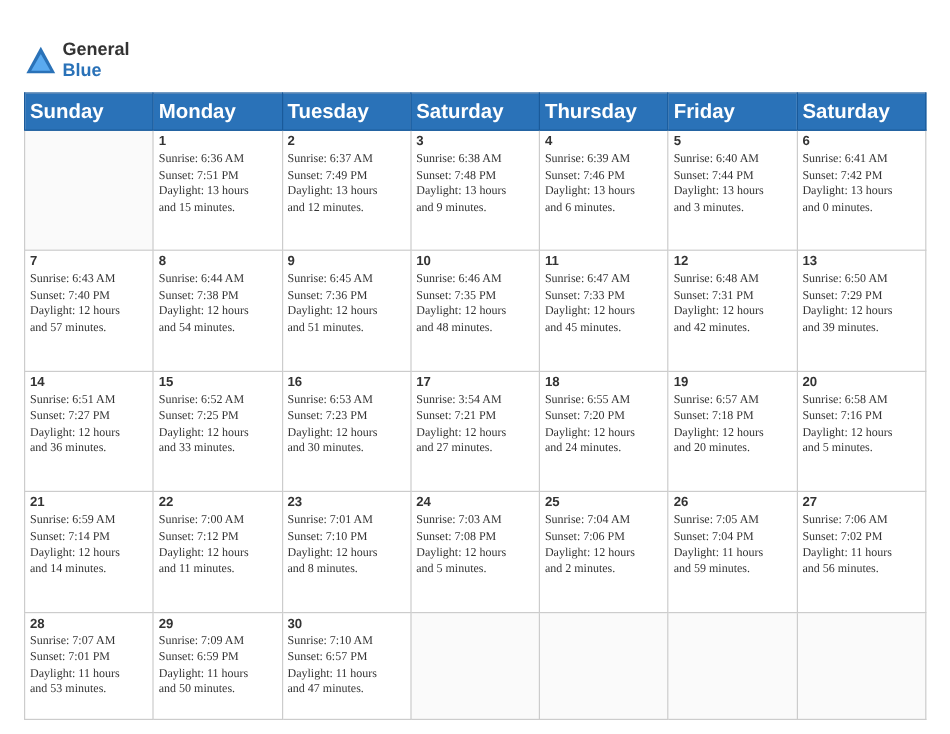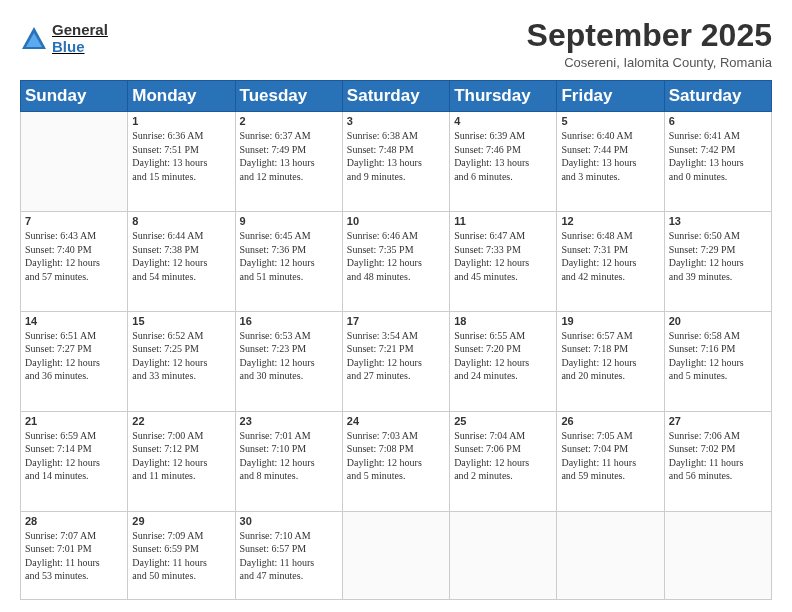--- a/index.html
+++ b/index.html
@@ -19,22 +19,21 @@
     }
     .header {
       display: flex;
       justify-content: space-between;
       align-items: flex-start;
       margin-bottom: 10px;
     }
     .logo {
       display: flex;
       align-items: center;
-      margin-top: 4px;
-      text-decoration: underline;
+      margin-top: 16px;
     }
     .logo-text {
       display: flex;
       flex-direction: column;
       line-height: 1.1;
     }
     .logo-general {
       font-size: 15px;
       font-weight: bold;
       color: #333;
@@ -113,24 +112,20 @@
   <div class="header">
     <div class="logo">
       <svg class="logo-icon" viewBox="0 0 28 28" xmlns="http://www.w3.org/2000/svg">
         <polygon points="14,2 26,24 2,24" fill="#2a72b8"></polygon>
         <polygon points="14,8 22,22 6,22" fill="#5aaaf0"></polygon>
       </svg>
       <div class="logo-text">
         <span class="logo-general">General</span>
         <span class="logo-blue">Blue</span>
       </div>
-    </div>
-    <div class="title-block">
-      <div class="month-title">September 2025</div>
-      <div class="subtitle">Cosereni, Ialomita County, Romania</div>
     </div>
   </div>
 
   <table class="calendar">
     <thead>
       <tr>
         <th>Sunday</th>
         <th>Monday</th>
         <th>Tuesday</th>
         <th>Saturday</th>

